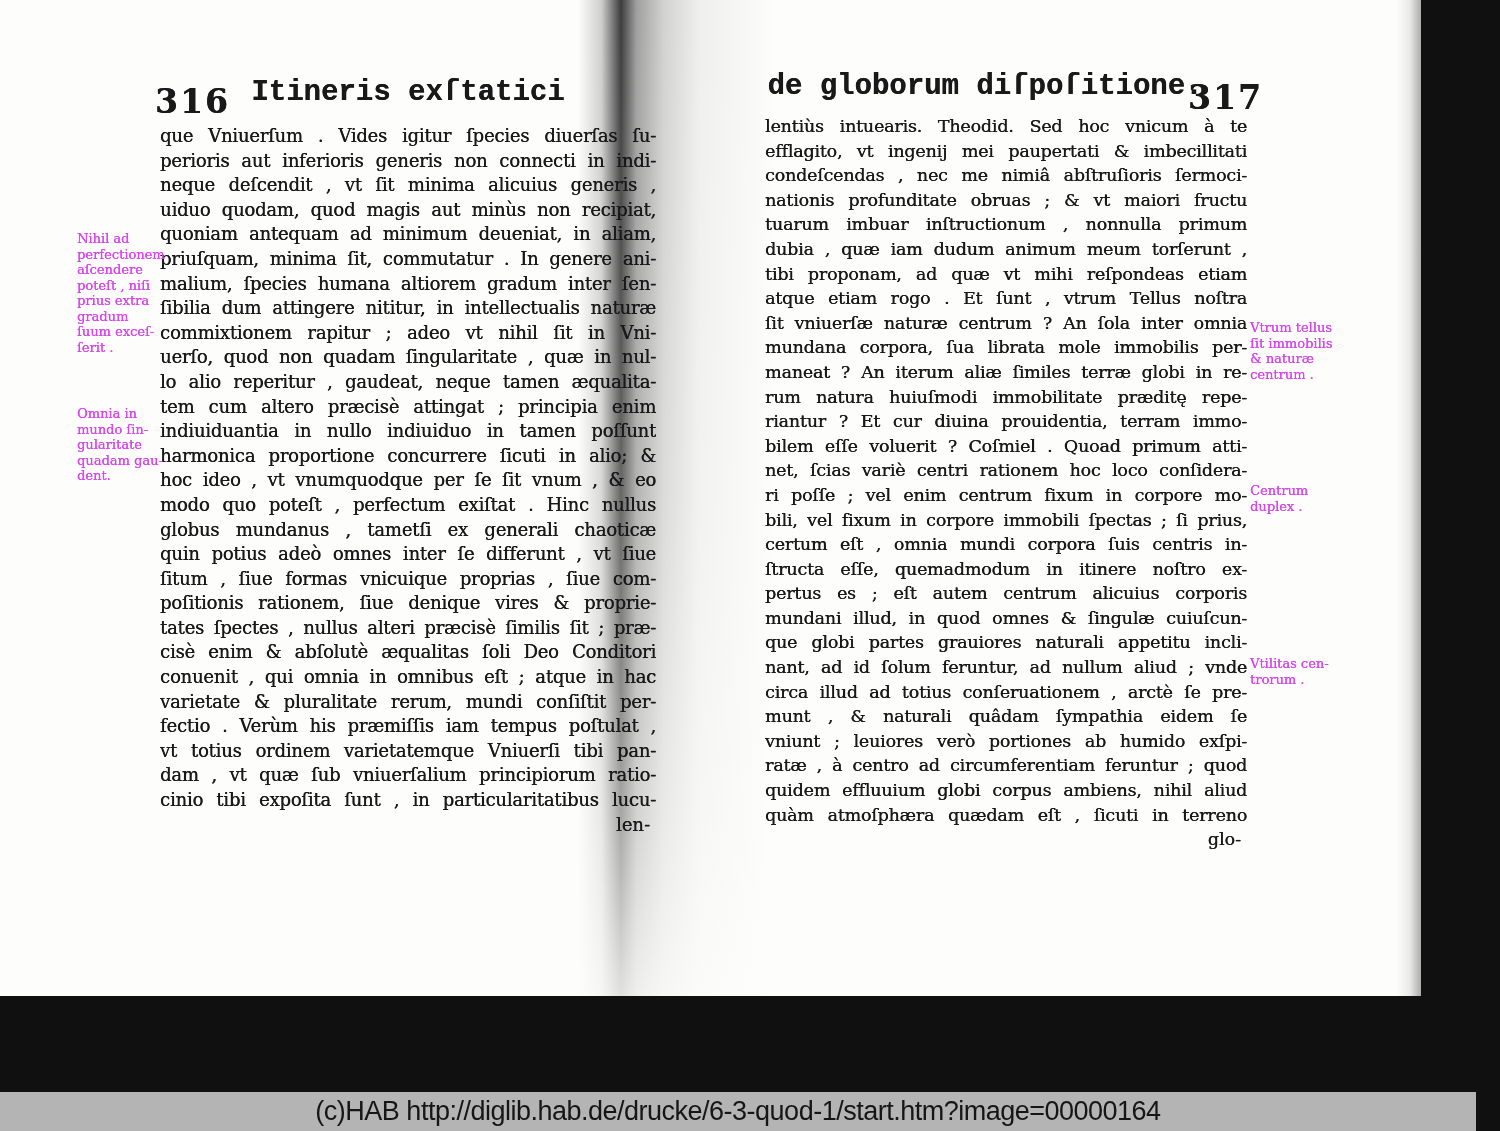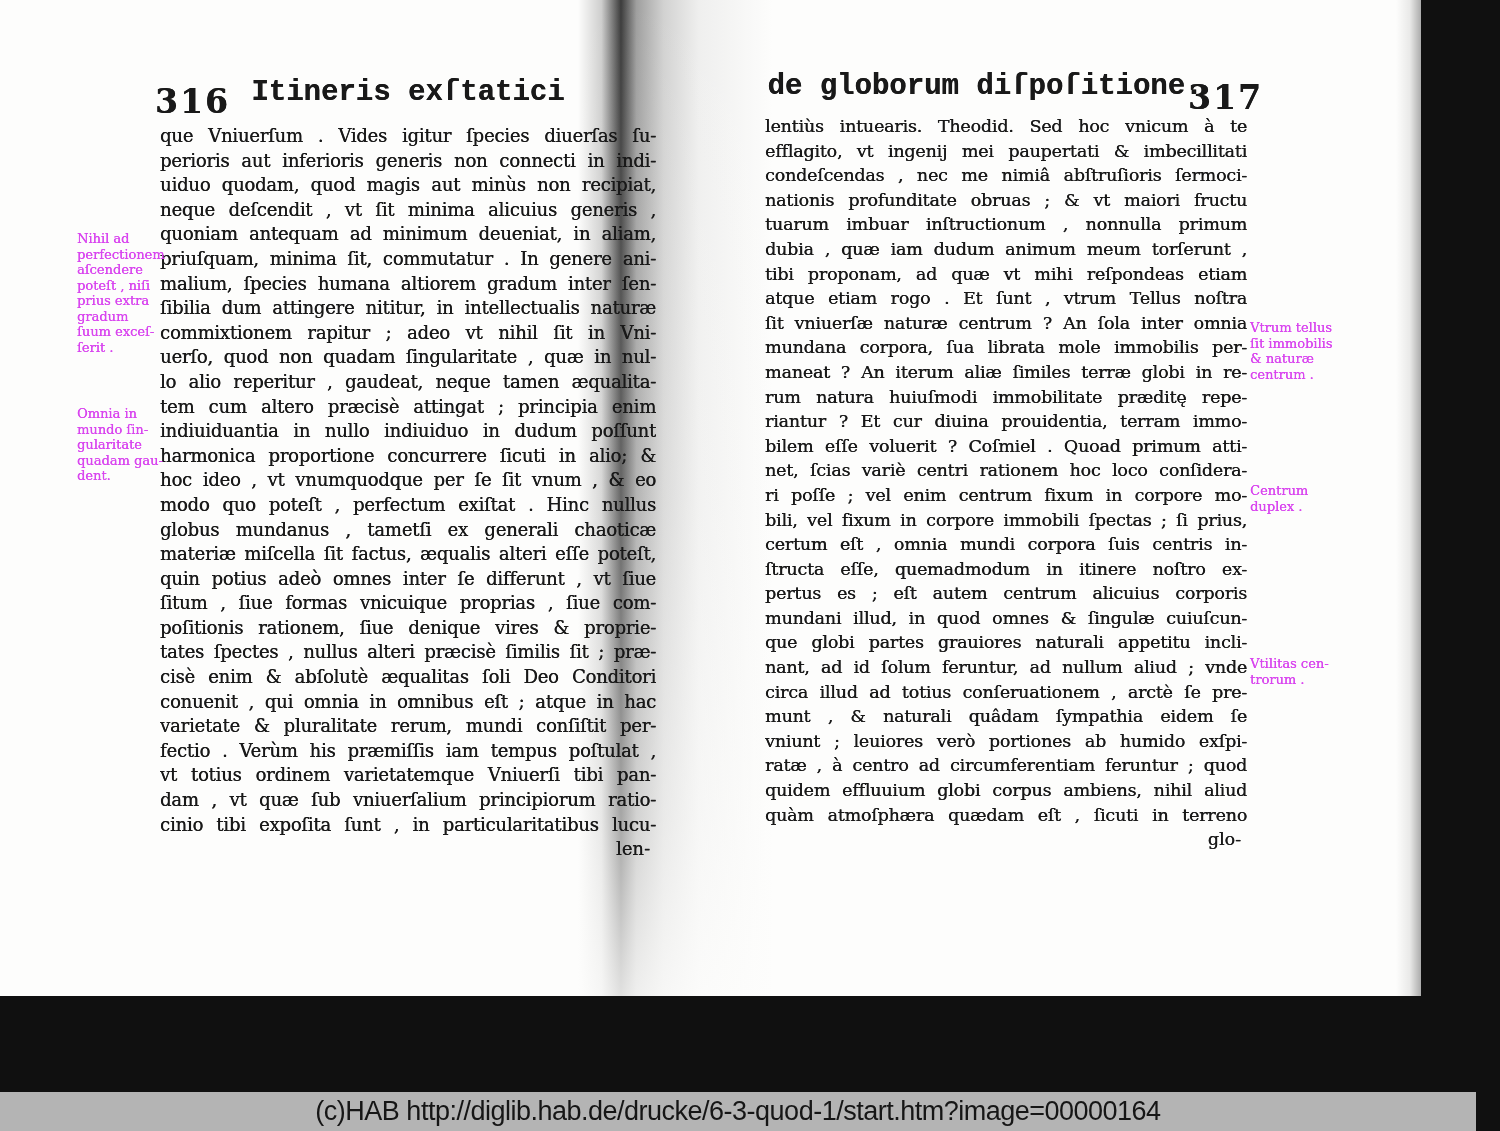--- a/index.html
+++ b/index.html
@@ -68,36 +68,35 @@
 <div class="scan">
   <div class="page"></div>
   <div class="edge-right"></div>
   <div class="gutter"></div>
 
   <div class="pgnum pgnum-left ink">316</div>
   <div class="runtitle runtitle-left ink">Itineris exſtatici</div>
   <div class="col col-left ink">
     <div class="line">que Vniuerſum .  Vides igitur ſpecies diuerſas ſu-</div>
     <div class="line">perioris aut inferioris generis non connecti in indi-</div>
+    <div class="line">neque deſcendit , vt ſit minima alicuius generis ,</div>
     <div class="line">uiduo quodam, quod magis aut minùs non recipiat,</div>
-    <div class="line">neque deſcendit , vt ſit minima alicuius generis ,</div>
     <div class="line">quoniam antequam ad minimum deueniat, in aliam,</div>
     <div class="line">priuſquam, minima ſit, commutatur .  In genere ani-</div>
     <div class="line">malium, ſpecies humana altiorem gradum inter ſen-</div>
     <div class="line">ſibilia dum attingere nititur, in intellectualis naturæ</div>
     <div class="line">commixtionem rapitur ;  adeo vt nihil ſit in Vni-</div>
     <div class="line">uerſo, quod non quadam ſingularitate , quæ in nul-</div>
     <div class="line">lo alio reperitur , gaudeat,  neque tamen æqualita-</div>
     <div class="line">tem cum altero præcisè attingat ;  principia enim</div>
-    <div class="line">indiuiduantia in nullo indiuiduo in dudum poſſunt</div>
+    <div class="line">indiuiduantia in nullo indiuiduo in tamen poſſunt</div>
     <div class="line">harmonica proportione concurrere ſicuti in alio; &amp;</div>
     <div class="line">hoc ideo , vt vnumquodque per ſe ſit vnum , &amp; eo</div>
     <div class="line">modo quo poteſt , perfectum exiſtat .  Hinc nullus</div>
     <div class="line">globus mundanus , tametſi ex generali chaoticæ</div>
-    <div class="line">materiæ miſcella ſit factus, æqualis alteri eſſe poteſt,</div>
     <div class="line">quin potius adeò omnes inter ſe differunt , vt ſiue</div>
     <div class="line">ſitum , ſiue formas vnicuique proprias , ſiue com-</div>
     <div class="line">poſitionis rationem, ſiue denique vires &amp; proprie-</div>
     <div class="line">tates ſpectes , nullus alteri præcisè ſimilis ſit ; præ-</div>
     <div class="line">cisè enim &amp; abſolutè æqualitas ſoli Deo Conditori</div>
     <div class="line">conuenit , qui omnia in omnibus eſt ; atque in hac</div>
     <div class="line">varietate &amp; pluralitate rerum, mundi conſiſtit per-</div>
     <div class="line">fectio .  Verùm his præmiſſis iam tempus poſtulat ,</div>
     <div class="line">vt totius ordinem varietatemque Vniuerſi tibi pan-</div>
     <div class="line">dam , vt quæ ſub vniuerſalium principiorum ratio-</div>

